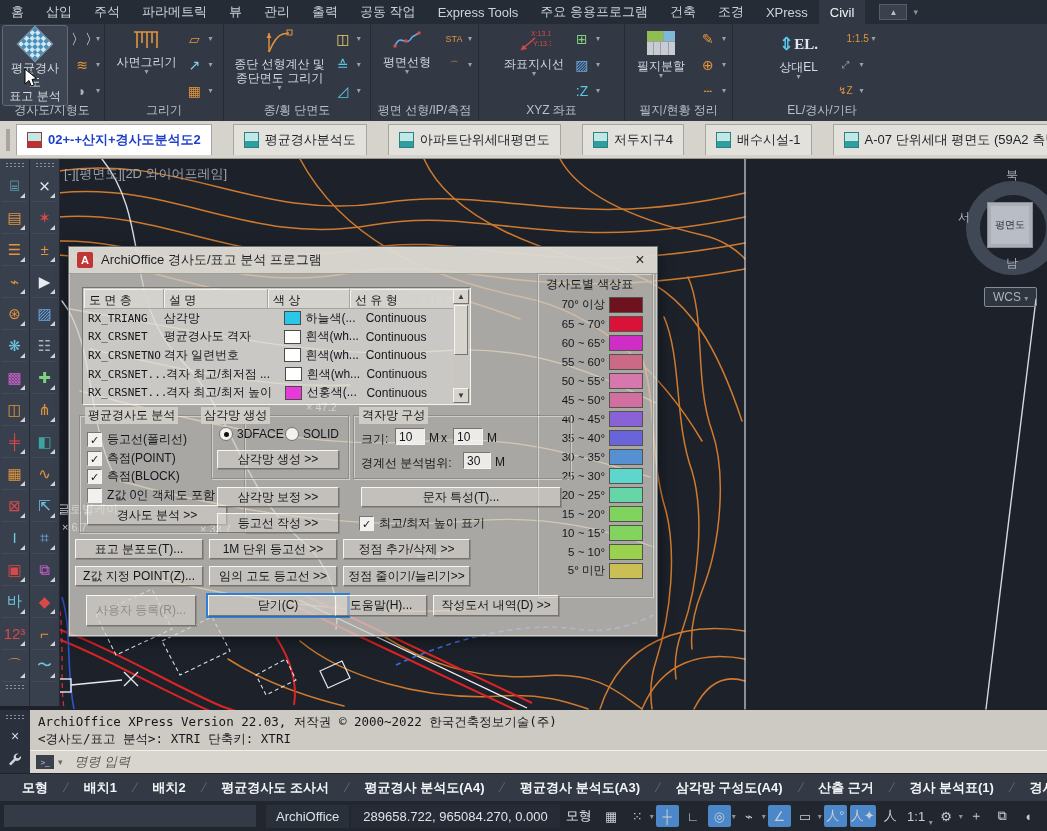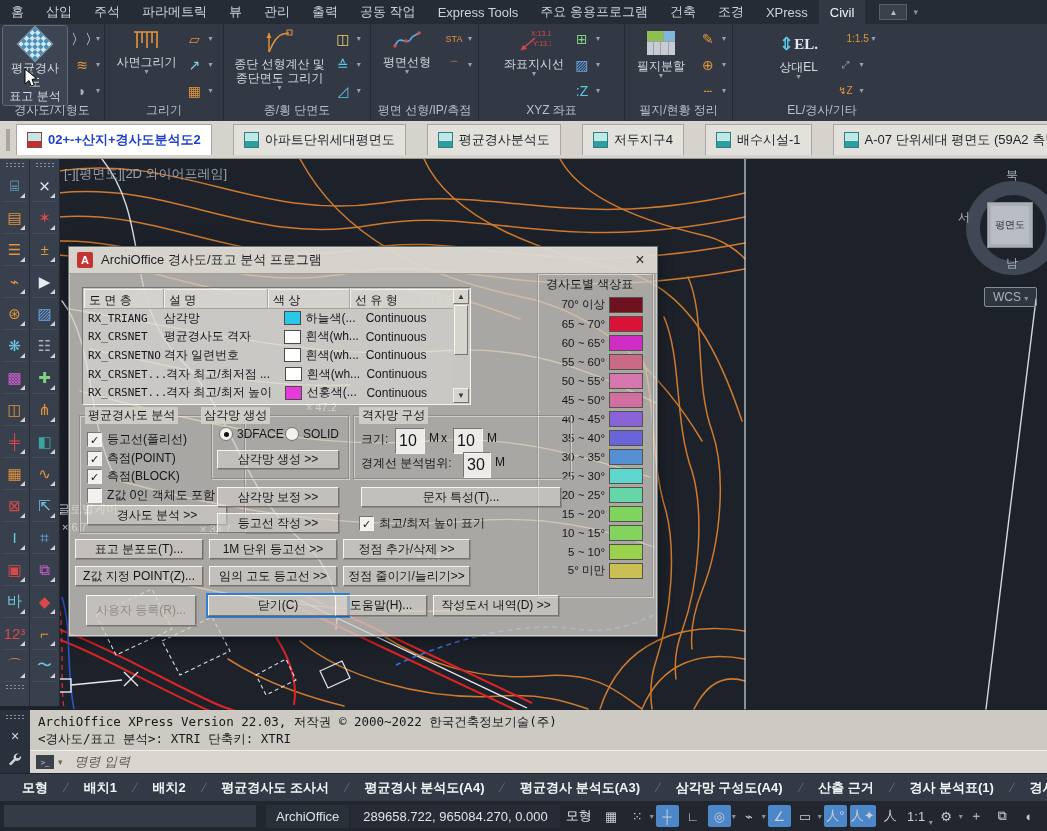--- a/index.html
+++ b/index.html
@@ -102,21 +102,21 @@
   .cbbox{width:13px;height:13px;background:rgba(250,250,248,.9);border:1px solid;border-color:#77746d #f4f3f0 #f4f3f0 #77746d;display:flex;align-items:center;justify-content:center;font-size:11px;color:#111;line-height:10px;}
   .rad{display:flex;align-items:center;gap:4px;position:absolute;white-space:nowrap;}
   .rdot{width:12px;height:12px;border-radius:50%;background:rgba(250,250,248,.9);border:1px solid #77746d;display:flex;align-items:center;justify-content:center;}
   .rdot i{width:5px;height:5px;border-radius:50%;background:#111;}
   .btn{position:absolute;display:flex;align-items:center;justify-content:center;background:rgba(216,213,206,.55);
        border:1px solid;border-color:#f6f5f2 #77746d #77746d #f6f5f2;box-shadow:1px 1px 0 rgba(60,60,60,.25);
        font-size:12px;color:#14161a;white-space:nowrap;box-sizing:border-box;}
   .btn.disabled{color:#8e8b85;}
   #defwrap{position:absolute;border:2px solid #2f7fd6;box-sizing:border-box;display:flex;}
   #defwrap .btn{position:relative;flex:1;}
-  .inp{position:absolute;height:26px;box-sizing:border-box;padding:0 3px;font-size:16px;display:flex;align-items:center;
+  .inp{position:absolute;height:17px;box-sizing:border-box;padding:0 3px;font-size:12px;display:flex;align-items:center;
        border:1px solid;border-color:#77746d #f4f3f0 #f4f3f0 #77746d;background:rgba(248,247,244,.85);}
   .flbl{position:absolute;font-size:12px;white-space:nowrap;}
   
   #cmd{position:absolute;left:0;top:710px;width:100%;height:63px;background:#cdcac3;}
   #cmdstrip{position:absolute;left:0;top:0;width:30px;height:100%;background:#2b313c;display:flex;flex-direction:column;align-items:center;}
   #cmdstrip .tgrip{margin-top:4px;}
   #cmdx{color:#d6dbe2;font-size:14px;margin-top:6px;}
   #cmdwrench{margin-top:8px;}
   #cmdhist{position:absolute;left:30px;top:0;right:0;height:40px;padding:3px 8px;box-sizing:border-box;font-family:"DejaVu Sans Mono",monospace;font-size:12.5px;color:#15171b;line-height:17px;white-space:nowrap;}
   #cmdline{position:absolute;left:30px;top:40px;right:0;bottom:0;background:#d8d5ce;border-top:1px solid #f0efec;display:flex;align-items:center;padding-left:6px;gap:4px;}
@@ -387,25 +387,25 @@
   <div id="docbar">
     <div class="dgrip"></div>
     <div style="display:flex;gap:21px">
 
     <div class="dtab">
           <span class="dwgico"></span>
           <span>02+-+산지+경사도분석도2</span>
         </div>
         <div class="dtab">
           <span class="dwgico"></span>
-          <span>아파트단위세대평면도</span>
+          <span>평균경사분석도</span>
         </div>
         <div class="dtab">
           <span class="dwgico"></span>
-          <span>평균경사분석도</span>
+          <span>아파트단위세대평면도</span>
         </div>
         <div class="dtab">
           <span class="dwgico"></span>
           <span>저두지구4</span>
         </div>
         <div class="dtab">
           <span class="dwgico"></span>
           <span>배수시설-1</span>
         </div>
         <div class="dtab">

